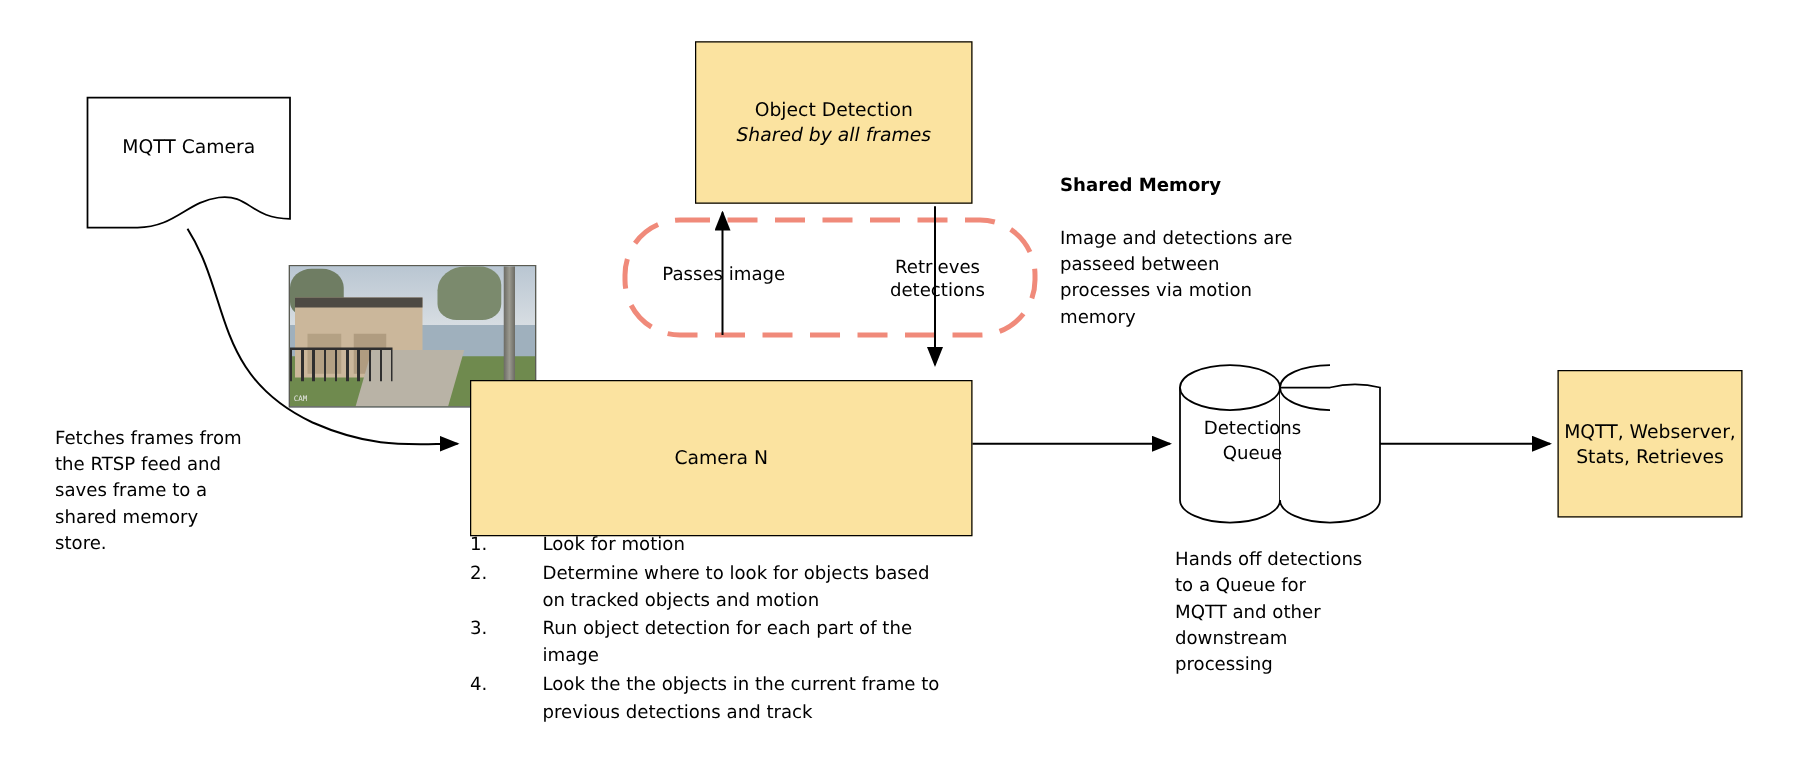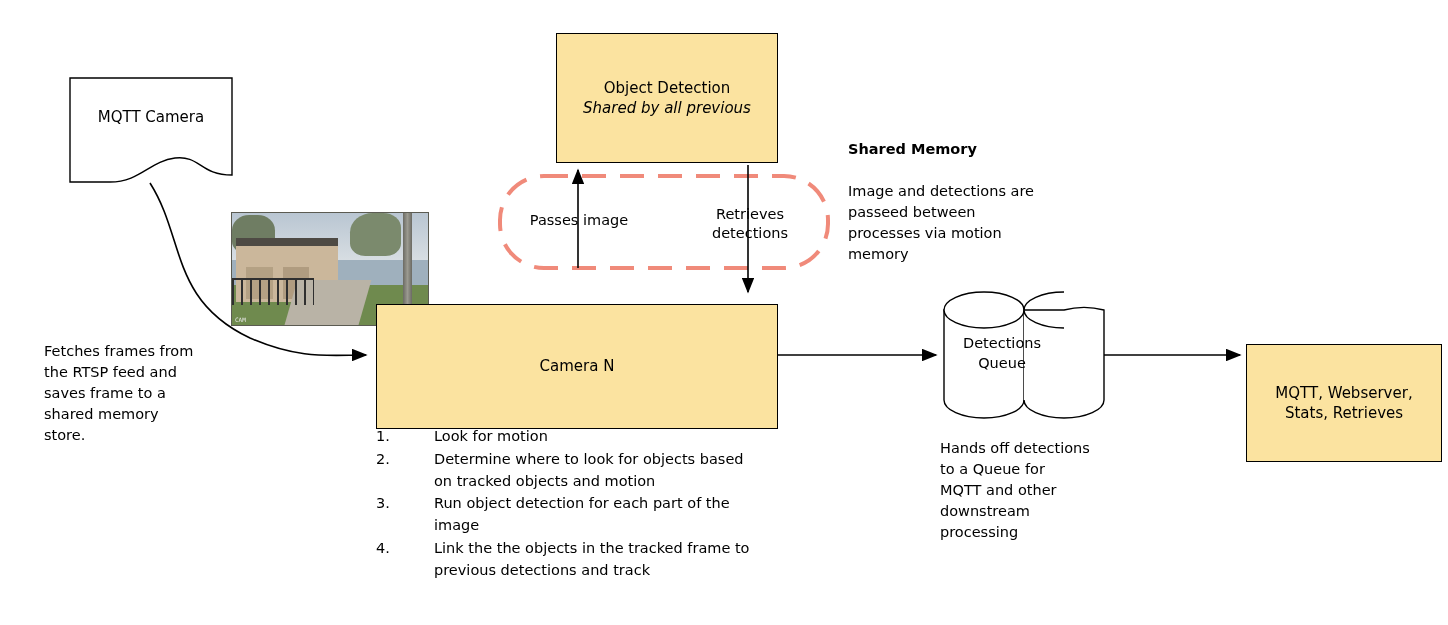--- a/index.html
+++ b/index.html
@@ -178,21 +178,21 @@
     <rect x="1024" y="292" width="80" height="0" fill="none"></rect>
     <path d="M1024,292 L1064,292 M1024,418 L1064,418" fill="none" stroke="#ffffff" stroke-width="0"></path>
   </svg>
 
   <div class="node" style="left:70px; top:108px; width:162px;">
     <div class="doc-label" style="position:static;">MQTT Camera</div>
   </div>
 
   <div class="node box" style="left:556px; top:33px; width:222px; height:130px;">
     <div>Object Detection</div>
-    <div class="sub">Shared by all previous</div>
+    <div class="sub">Shared by all frames</div>
   </div>
 
   <div class="plaintext" style="left:848px; top:118px; width:215px;">
     <div class="bold">Shared Memory</div>
     <div>Image and detections are
 passeed between
 processes via motion
 memory</div>
   </div>
 
@@ -228,39 +228,39 @@
     <div class="row">
       <span class="num">2.</span>
       <span class="txt">Determine where to look for objects based on tracked objects and motion</span>
     </div>
     <div class="row">
       <span class="num">3.</span>
       <span class="txt">Run object detection for each part of the image</span>
     </div>
     <div class="row">
       <span class="num">4.</span>
-      <span class="txt">Link the the objects in the tracked frame to previous detections and track</span>
+      <span class="txt">Look the the objects in the current frame to previous detections and track</span>
     </div>
   </div>
 
   <div class="plaintext" style="left:44px; top:341px; width:190px;">Fetches frames from
 the RTSP feed and
 saves frame to a
 shared memory
 store.</div>
 
   <div class="node" style="left:944px; top:334px; width:116px;">
     <div class="cyl-label" style="position:static;">Detections</div>
     <div class="cyl-label" style="position:static;">Queue</div>
   </div>
 
   <div class="plaintext" style="left:940px; top:438px; width:200px;">Hands off detections
 to a Queue for
 MQTT and other
 downstream
 processing</div>
 
-  <div class="node box" style="left:1246px; top:296px; width:196px; height:118px;margin-top:48px;">
+  <div class="node box" style="left:1246px; top:296px; width:148px; height:118px;">
     <div>MQTT, Webserver,</div>
     <div>Stats, Retrieves</div>
   </div>
 
 </div>
 
 </body></html>

